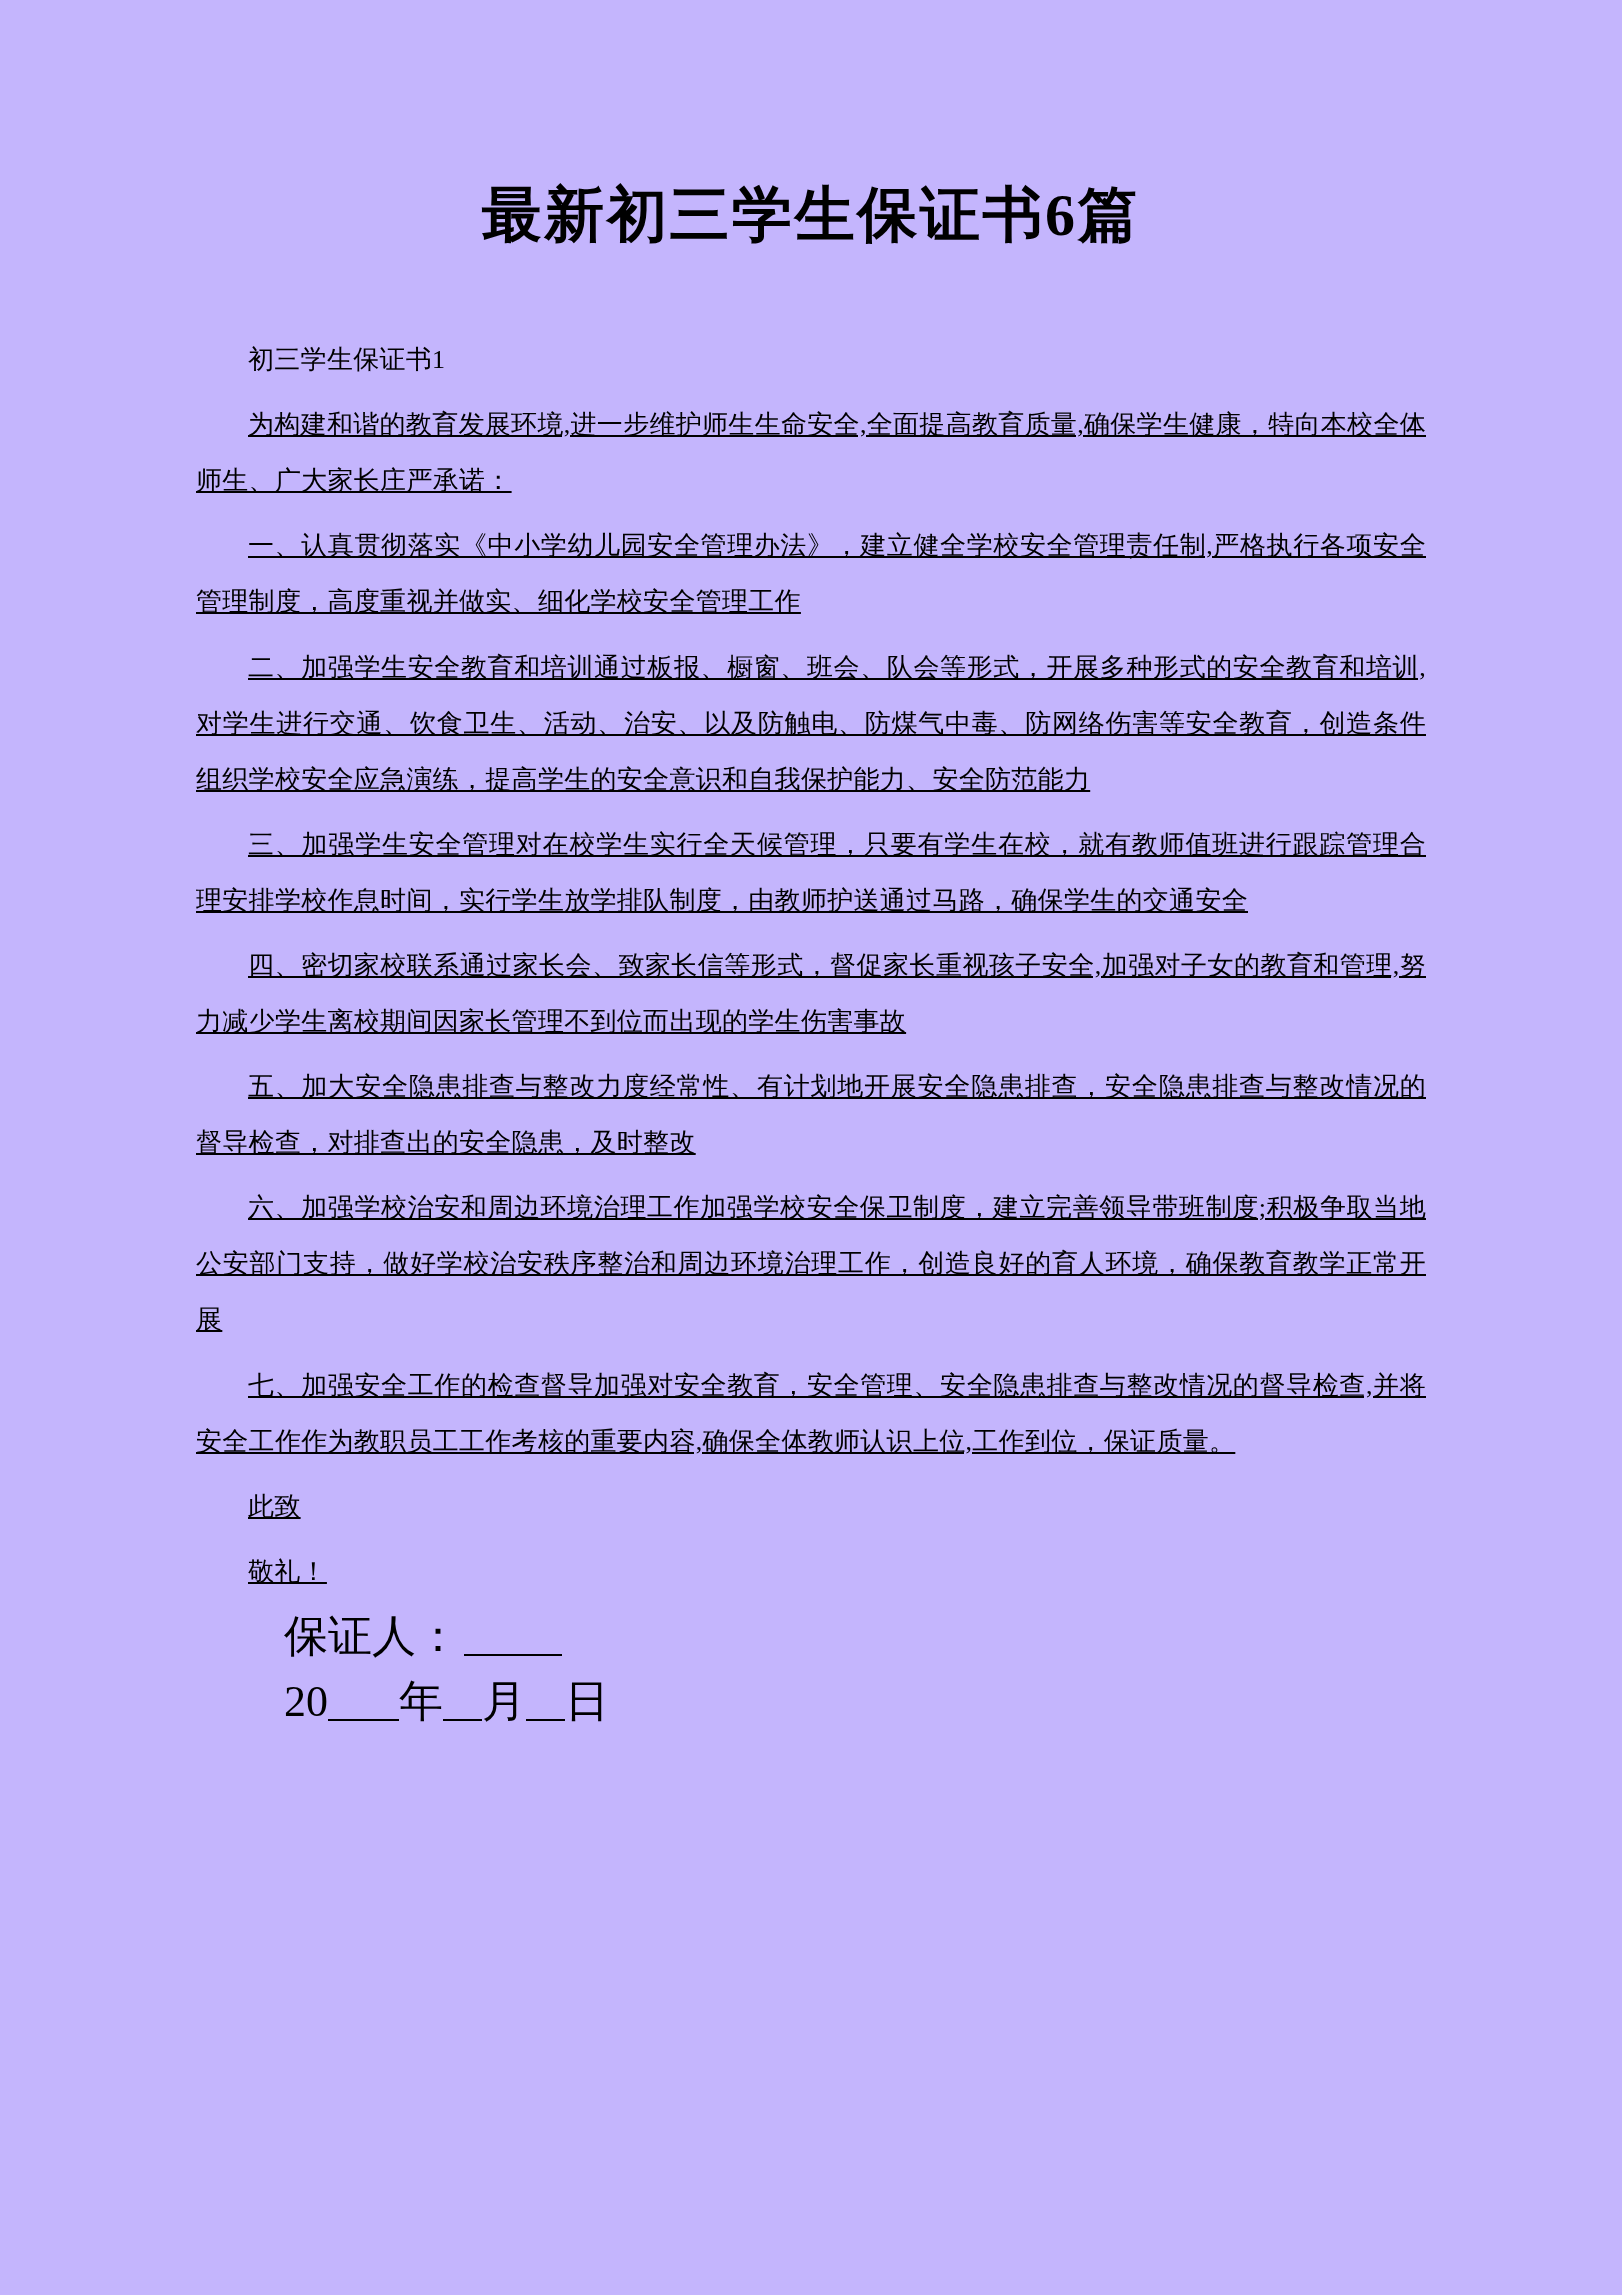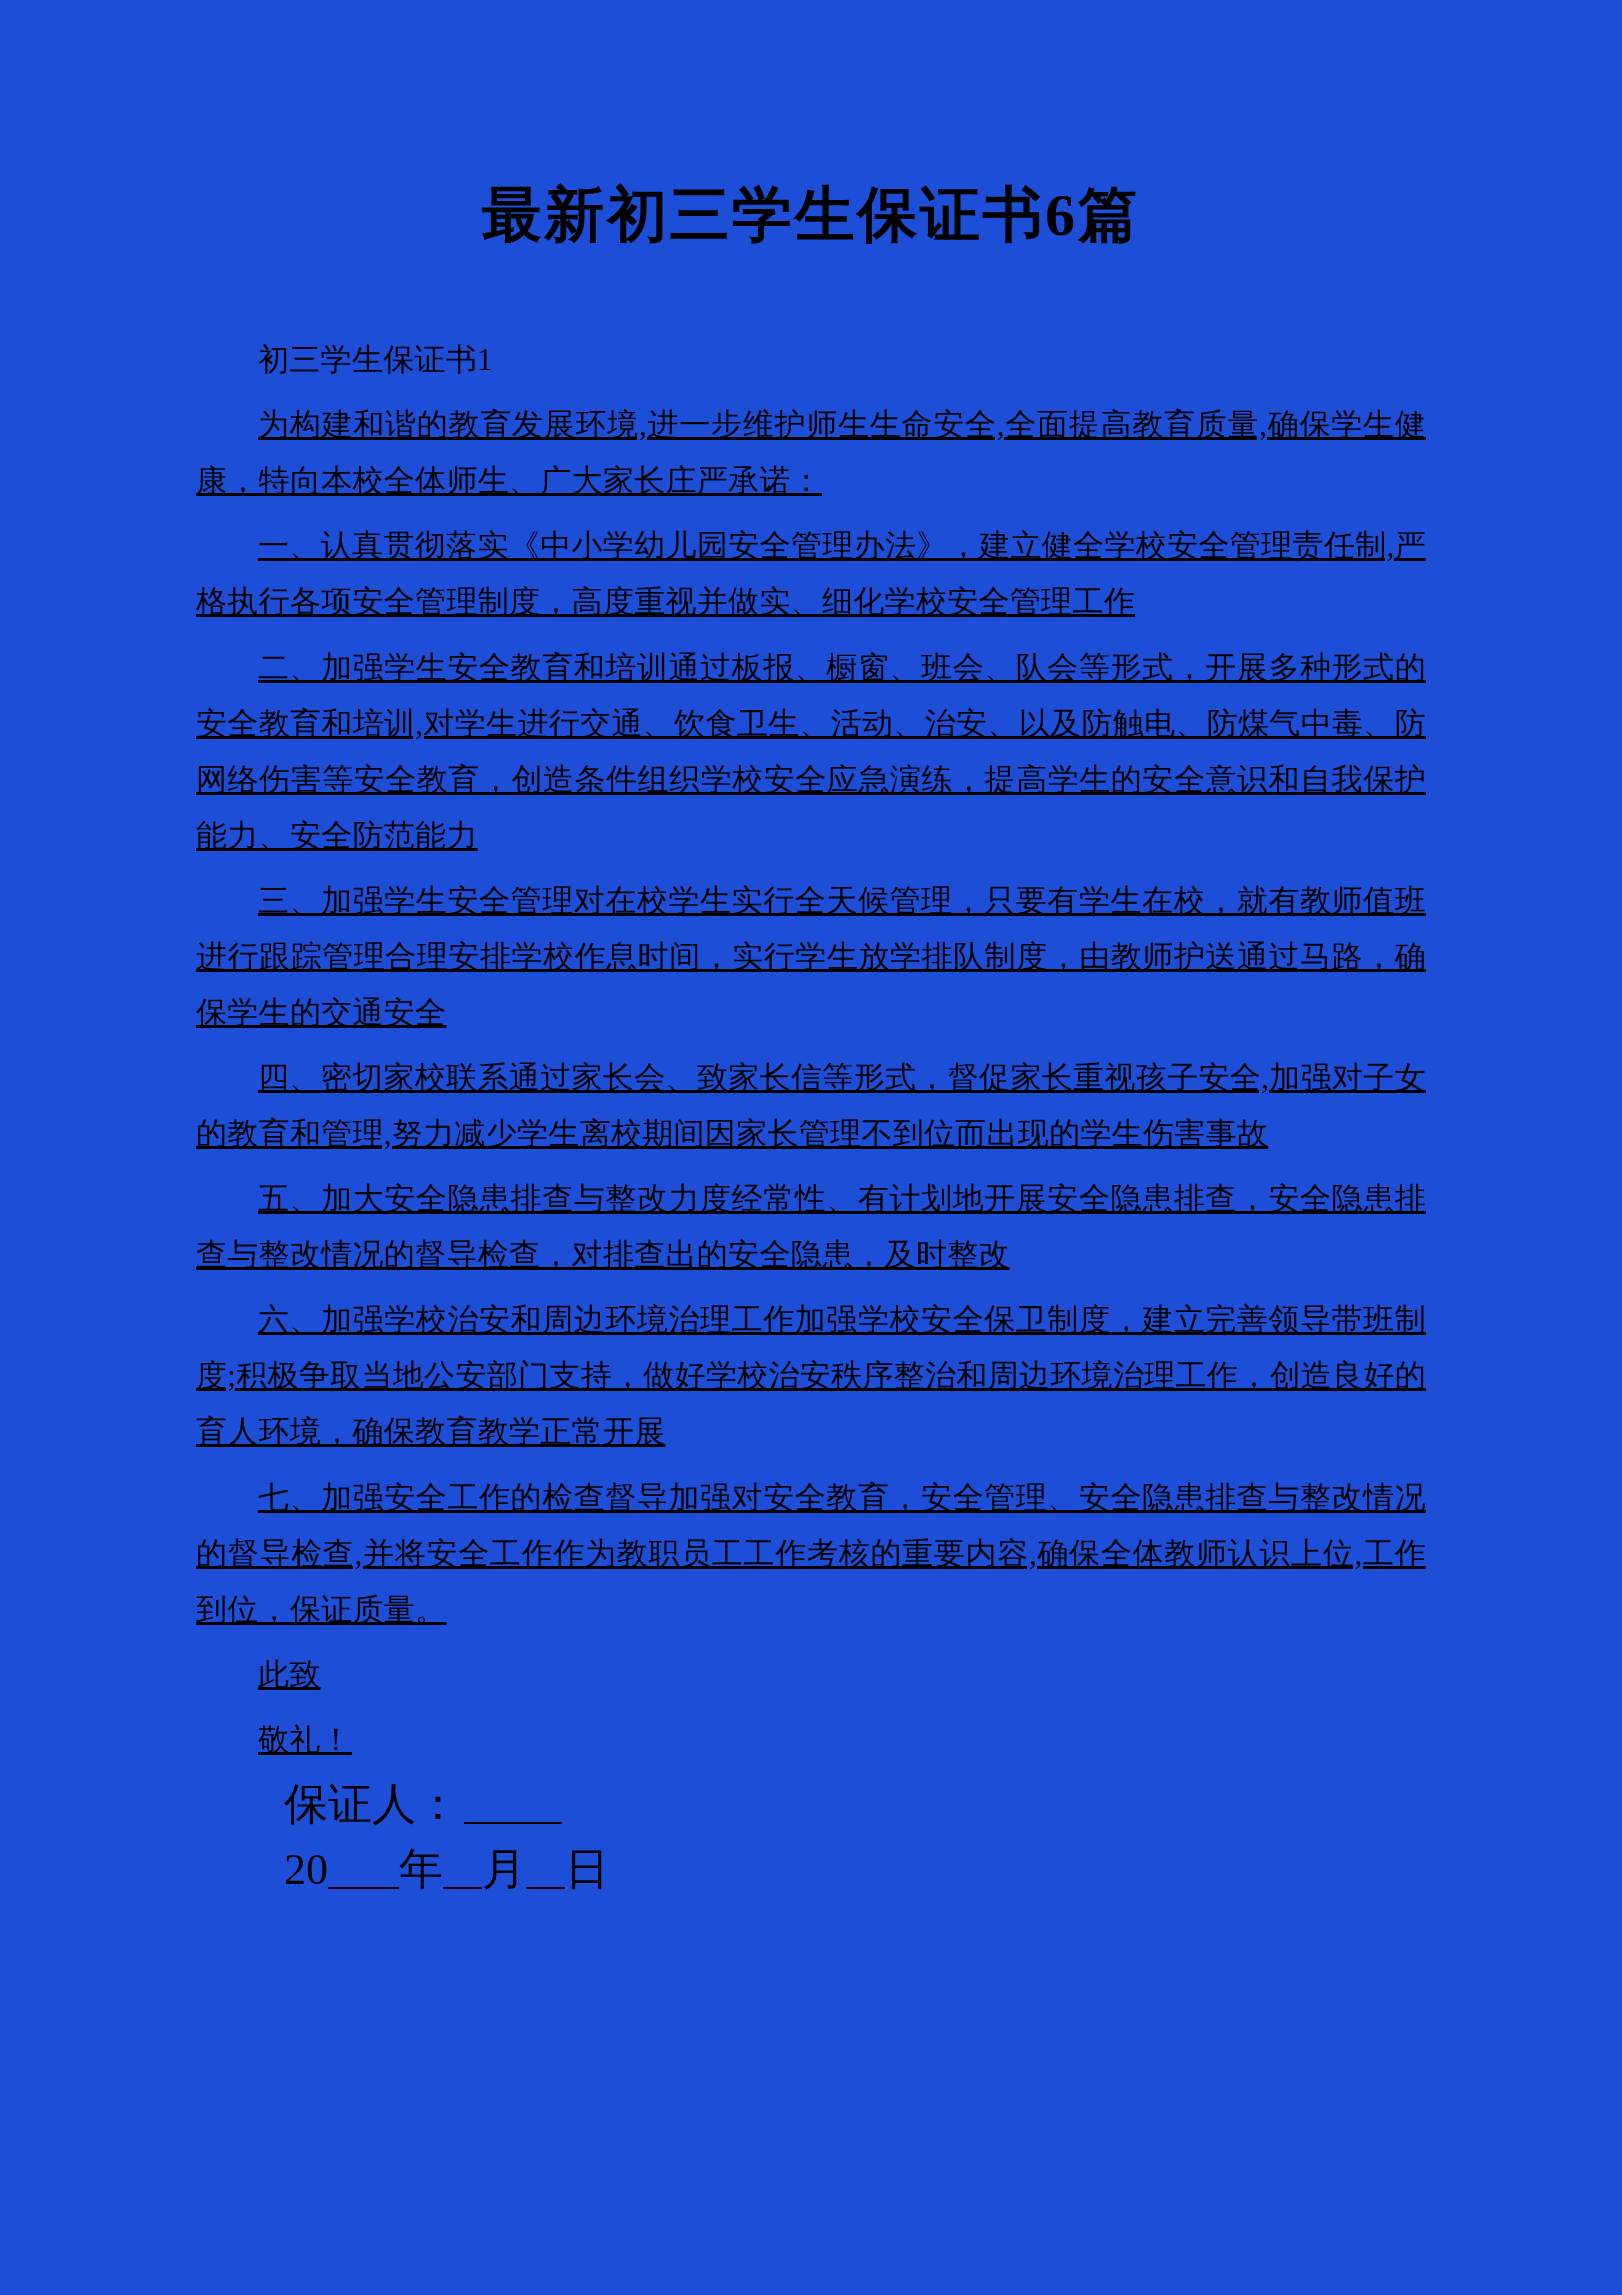--- a/index.html
+++ b/index.html
@@ -4,21 +4,21 @@
 <style>
   html, body {
     margin: 0;
     padding: 0;
     background: #ffffff;
   }
   .page {
     position: relative;
     width: 1623px;
     height: 2295px;
-    background: #1d4ed8;
+    background: #c4b5fd;
     box-sizing: border-box;
     overflow: hidden;
     font-family: "Liberation Serif", "DejaVu Serif", serif;
     color: #000000;
   }
   .content {
     position: absolute;
     left: 196px;
     top: 0;
     width: 1230px;
@@ -33,21 +33,21 @@
     padding-top: 178px;
     padding-bottom: 0;
     white-space: nowrap;
   }
   .body-block {
     margin-top: 79px;
   }
   p.para {
     margin: 0 0 0 0;
     padding: 0;
-    font-size: 31px;
+    font-size: 26px;
     line-height: 56px;
     text-align: justify;
     text-justify: inter-ideograph;
     letter-spacing: 0.3px;
     text-indent: 2em;
   }
   p.para + p.para {
     margin-top: 9.2px;
     text-decoration: underline;
   }

